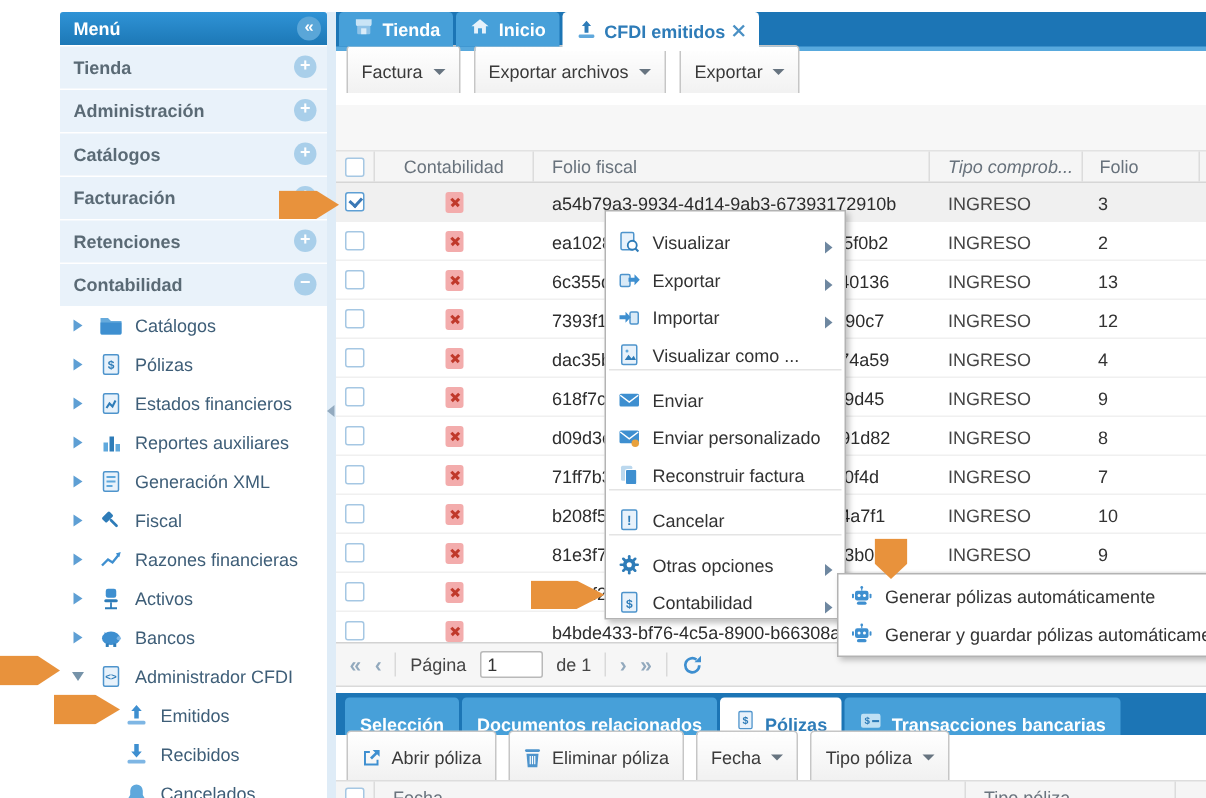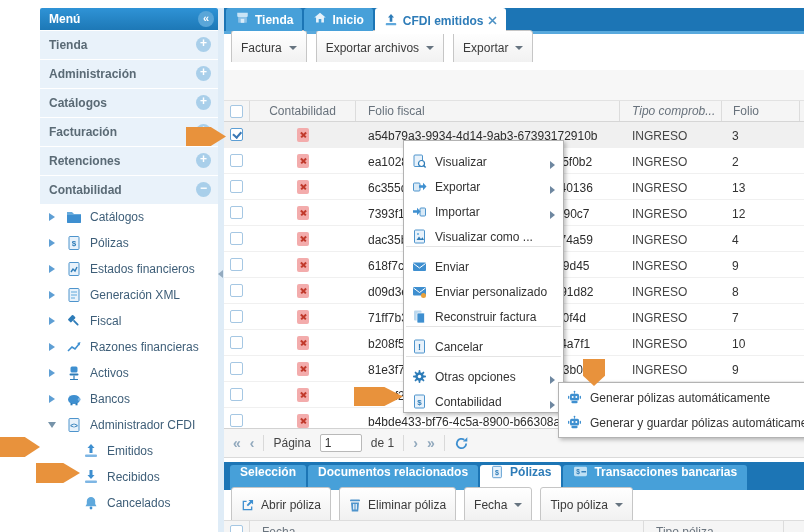--- a/index.html
+++ b/index.html
@@ -56,21 +56,21 @@
 .ctipo{position:absolute;left:408px;top:7px;color:#454545}
 .cfol{position:absolute;left:508px;top:7px;color:#333}
 
 .pager{position:absolute;left:224px;top:428px;width:580px;height:30px;background:#f6f6f6;border-top:1px solid #d2d2d2;border-bottom:1px solid #dadada;display:flex;align-items:center;gap:9px;padding-left:9px;color:#444}
 .pnav{color:#92a9bd;font-weight:bold;font-size:14px;line-height:1;cursor:pointer}
 .psep{width:1px;height:16px;background:#d9d9d9}
 .pinput{width:42px;height:18px;border:1px solid #b9b9b9;border-radius:2px;background:#fff;padding:0 4px;font:12px "Liberation Sans",sans-serif;color:#333}
 
 .btabbar{position:absolute;left:224px;top:462px;width:580px;height:28px;background:#1c75b5}
 .btabs{position:absolute;left:6px;top:3px;display:flex;gap:2px;height:25px}
-.btab{display:flex;align-items:flex-start;gap:6px;padding:0 10px;background:#47a0d9;color:#fff;font-weight:bold;border-radius:3px 3px 0 0;cursor:pointer;white-space:nowrap}
+.btab{display:flex;align-items:flex-end;gap:6px;padding:0 10px;background:#47a0d9;color:#fff;font-weight:bold;border-radius:3px 3px 0 0;cursor:pointer;white-space:nowrap}
 .btab.active{background:#fff;color:#2e7cb8}
 .btoolbar{position:absolute;left:224px;top:490px;width:580px;height:30px;background:#fff;display:flex;align-items:center;gap:8px;padding-left:7px}
 .bghead{position:absolute;left:224px;top:520px;width:580px;height:22px;background:#f5f5f5;border-top:1px solid #ddd;color:#6a747e}
 .bhc{position:absolute;top:0;height:100%;display:flex;align-items:center;border-right:1px solid #dcdcdc;padding-left:12px}
 
 .cmenu{position:absolute;left:403px;top:140px;width:161px;background:#fff;border:1px solid #b3b3b3;box-shadow:2px 2px 4px rgba(0,0,0,.25);padding:3px 0;z-index:50}
 .cmi{height:25px;display:flex;align-items:flex-end;gap:8px;padding:0 8px;color:#333;cursor:pointer}
 .mico{width:15px;height:15px;flex:none;display:flex;align-items:center;justify-content:center}
 .mlabel{flex:1;white-space:nowrap}
 .subtri{width:0;height:0;border-left:5px solid #6e87a0;border-top:4px solid transparent;border-bottom:4px solid transparent;flex:none}
@@ -145,20 +145,33 @@
       <span class="texp">
           <span class="tri-r"></span>
         </span>
       <span class="ticon">
           <svg width="16" height="16" viewBox="0 0 16 16">
             <rect x="3" y="1.5" width="10" height="13" rx="1" fill="#e8f2fb" stroke="#4e94cc"></rect>
             <polyline points="5,11 7,8 9,10 11,6" fill="none" stroke="#2e7cb8" stroke-width="1.4"></polyline>
           </svg>
         </span>
       <span>Estados financieros</span>
+    </div>
+    <div class="titem">
+      <span class="texp">
+          <span class="tri-r"></span>
+        </span>
+      <span class="ticon">
+          <svg width="16" height="16" viewBox="0 0 16 16">
+            <rect x="3" y="8" width="3" height="6" fill="#5fa8dc"></rect>
+            <rect x="7" y="4" width="3" height="10" fill="#2e7cb8"></rect>
+            <rect x="11" y="9" width="3" height="5" fill="#5fa8dc"></rect>
+          </svg>
+        </span>
+      <span>Reportes auxiliares</span>
     </div>
     <div class="titem">
       <span class="texp">
           <span class="tri-r"></span>
         </span>
       <span class="ticon">
           <svg width="16" height="16" viewBox="0 0 16 16">
             <rect x="3" y="1.5" width="10" height="13" rx="1" fill="#e8f2fb" stroke="#4e94cc"></rect>
             <path d="M5 5h6M5 8h6M5 11h4" stroke="#5fa8dc" stroke-width="1.2"></path>
           </svg>

